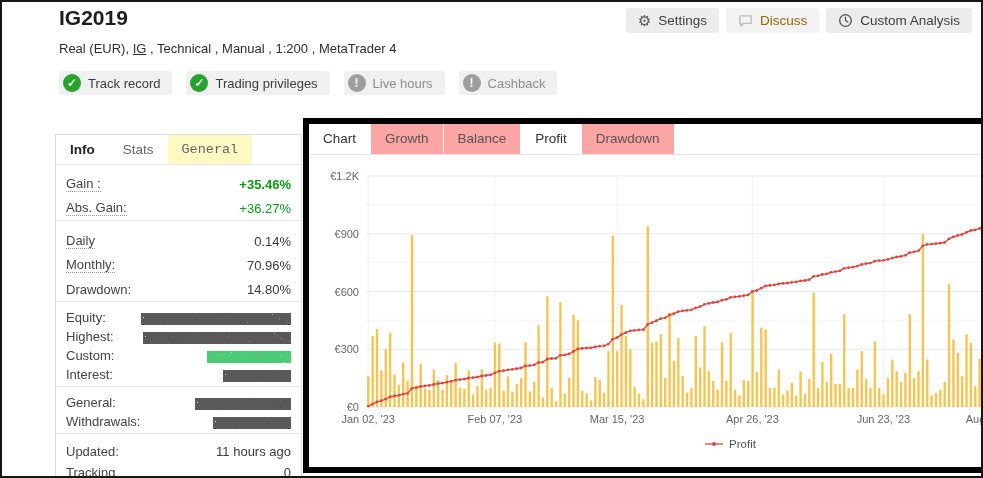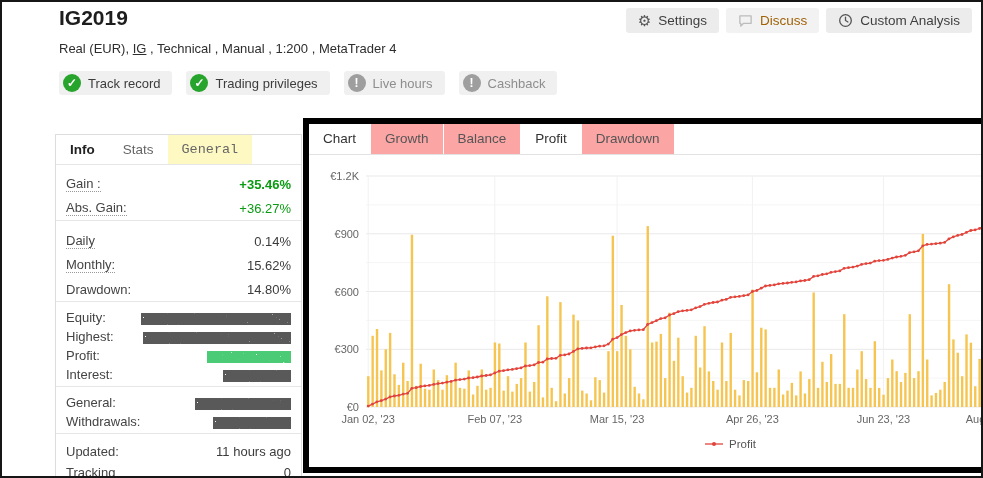--- a/index.html
+++ b/index.html
@@ -137,21 +137,21 @@
         <span class="lbl dotted">Abs. Gain:</span>
         <span class="val green">+36.27%</span>
       </div>
       <div class="hr"></div>
       <div class="row">
         <span class="lbl dotted">Daily</span>
         <span class="val">0.14%</span>
       </div>
       <div class="row">
         <span class="lbl dotted">Monthly:</span>
-        <span class="val">15.62%</span>
+        <span class="val">70.96%</span>
       </div>
       <div class="row">
         <span class="lbl">Drawdown:</span>
         <span class="val">14.80%</span>
       </div>
       <div class="hr"></div>
       <div class="row tight">
         <span class="lbl">Equity:</span>
         <span class="val">
             <svg class="scr" width="150" height="12">
@@ -161,21 +161,21 @@
       </div>
       <div class="row tight">
         <span class="lbl">Highest:</span>
         <span class="val">
             <svg class="scr" width="148" height="12">
               <rect width="148" height="12" filter="url(#scribDark)"></rect>
             </svg>
           </span>
       </div>
       <div class="row tight">
-        <span class="lbl">Profit:</span>
+        <span class="lbl">Custom:</span>
         <span class="val">
             <svg class="scr" width="84" height="12">
               <rect width="84" height="12" filter="url(#scribGreen)"></rect>
             </svg>
           </span>
       </div>
       <div class="row tight">
         <span class="lbl">Interest:</span>
         <span class="val">
             <svg class="scr" width="68" height="12">

